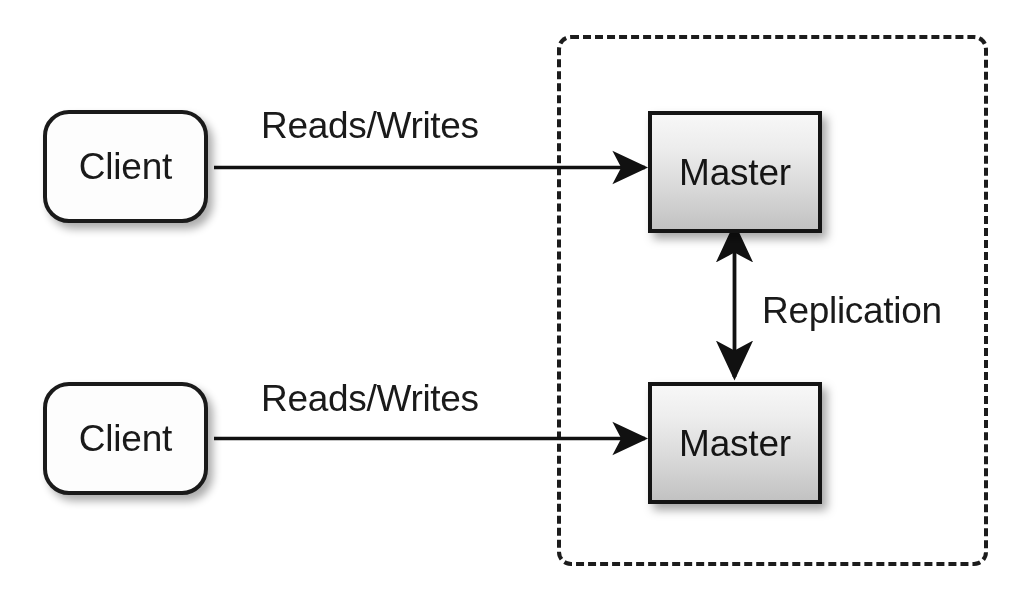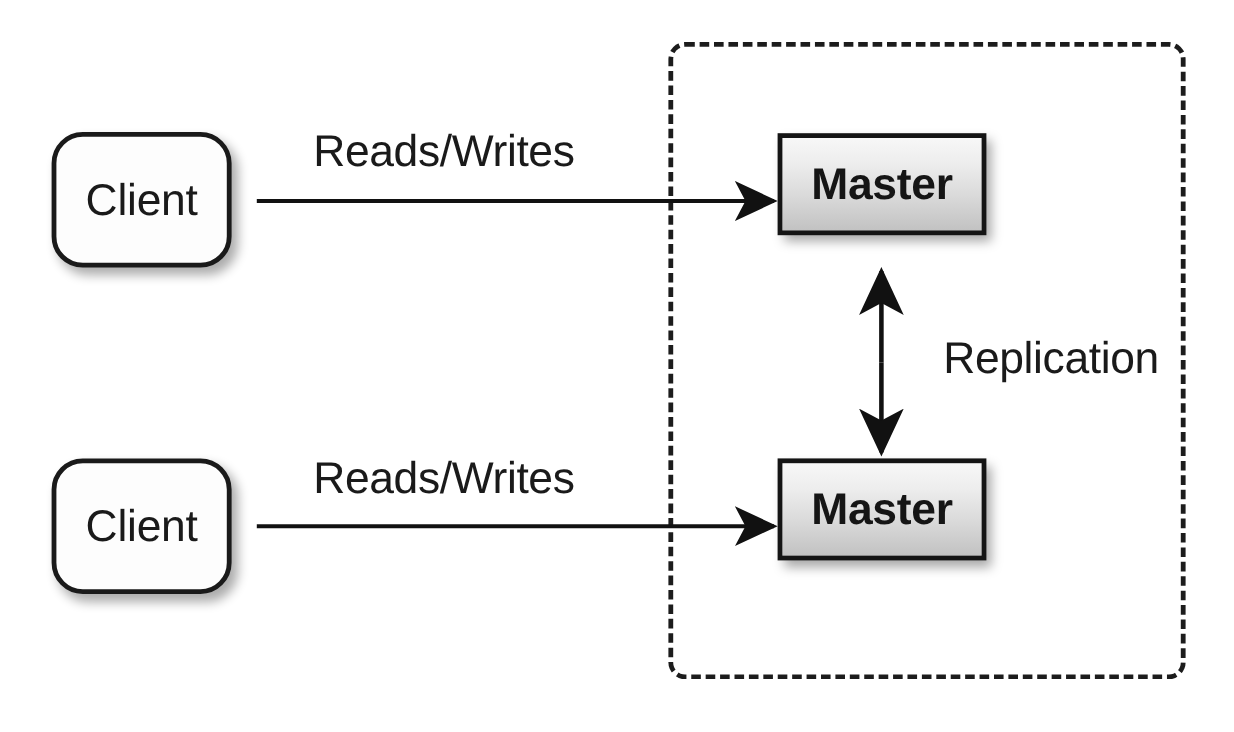--- a/index.html
+++ b/index.html
@@ -27,21 +27,21 @@
     height: 531px;
     border: 4px dashed #1c1c1c;
     border-radius: 14px;
     box-sizing: border-box;
     background: transparent;
   }
 
   
   .client-node {
     position: absolute;
-    width: 150px;
+    width: 165px;
     height: 113px;
     background: #fdfdfd;
     border: 4px solid #1a1a1a;
     border-radius: 26px;
     box-sizing: border-box;
     box-shadow: 5px 6px 9px rgba(0,0,0,0.33);
     display: flex;
     align-items: center;
     justify-content: center;
   }
@@ -51,29 +51,28 @@
     line-height: 1;
     letter-spacing: -0.2px;
   }
   #client-top    { left: 43px; top: 110px; }
   #client-bottom { left: 43px; top: 382px; }
 
   
   .master-node {
     position: absolute;
     width: 174px;
-    height: 85px;
+    height: 122px;
     background: linear-gradient(to bottom, #f7f7f7 0%, #ededed 28%, #dadada 62%, #c2c2c2 100%);
     border: 4px solid #141414;
     box-sizing: border-box;
     box-shadow: 5px 6px 9px rgba(0,0,0,0.35);
     display: flex;
     align-items: center;
     justify-content: center;
-    font-weight: bold;
   }
   .master-node .node-label {
     font-size: 37px;
     color: #151515;
     line-height: 1;
     letter-spacing: -0.2px;
   }
   #master-top    { left: 648px; top: 111px; }
   #master-bottom { left: 648px; top: 382px; }
 
@@ -82,21 +81,21 @@
     position: absolute;
     font-size: 37px;
     color: #1a1a1a;
     line-height: 1;
     white-space: nowrap;
     letter-spacing: -0.3px;
     text-align: center;
   }
   #label-rw-top    { left: 261px; top: 107px; }
   #label-rw-bottom { left: 261px; top: 380px; }
-  #label-replication { left: 762px; top: 280px; margin-left: 24px; }
+  #label-replication { left: 762px; top: 292px; }
 
   
   #edge-layer {
     position: absolute;
     left: 0;
     top: 0;
     width: 1028px;
     height: 610px;
     pointer-events: none;
   }

